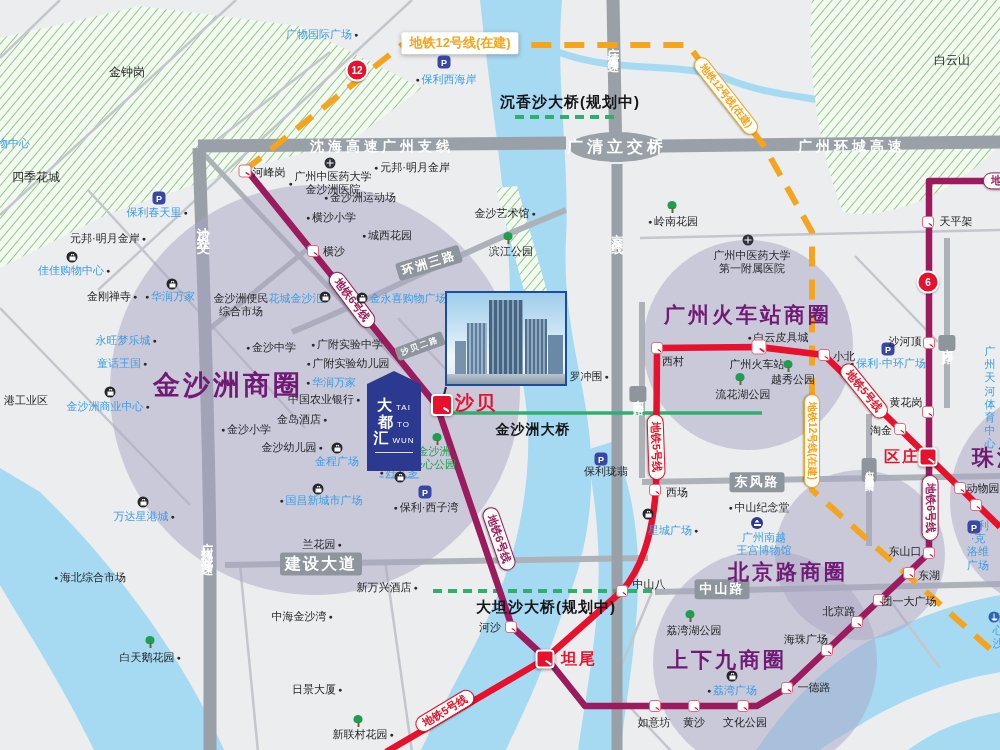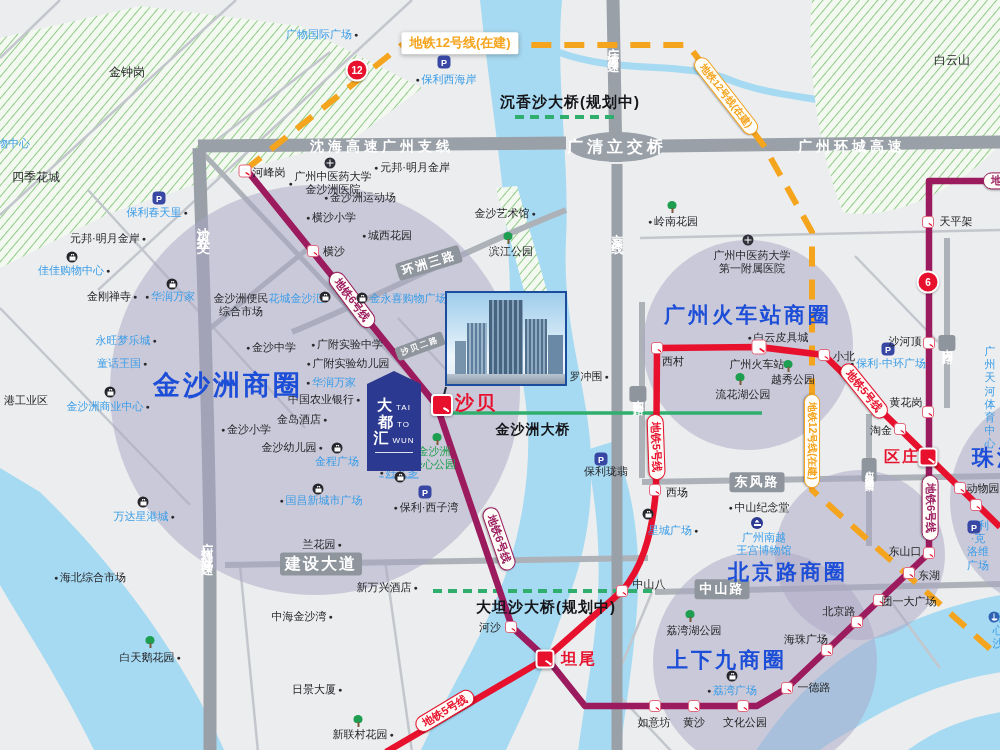--- a/index.html
+++ b/index.html
@@ -6,21 +6,21 @@
   #stage{position:relative;width:1000px;height:750px;overflow:hidden;background:#ebedee;
          font-family:"Liberation Sans","DejaVu Sans",sans-serif}
   #base{position:absolute;left:0;top:0;z-index:1}
   #labels{position:absolute;left:0;top:0;width:1000px;height:750px;z-index:5}
   .f{position:absolute;display:flex;align-items:center;gap:2px;font-size:11px;color:#26262a;
      white-space:pre-line;line-height:1.2;text-align:center;transform:translate(-50%,-50%);z-index:5}
   .f.k{color:#26262a}
   .f.b{color:var(--blue)}
   .f.g{color:var(--greent)}
   .f.bold{font-weight:700;letter-spacing:1px;color:#15151a;white-space:nowrap}
-  .f.big{font-weight:800;letter-spacing:3px;color:#1d4ed8;white-space:nowrap}
+  .f.big{font-weight:800;letter-spacing:3px;color:#701a75;white-space:nowrap}
   .f.roadtext{color:#fff;font-weight:700;letter-spacing:4px;white-space:nowrap}
   .f.roadtextv{color:#fff;font-weight:700;writing-mode:vertical-rl;letter-spacing:4px}
   .f.roadbox{background:var(--roadbox);color:#fff;font-weight:700;letter-spacing:2px;
              padding:2px 5px;border-radius:3px;white-space:nowrap}
   .f.roadboxv{background:var(--roadbox);color:#fff;font-weight:700;writing-mode:vertical-rl;
               letter-spacing:2px;padding:5px 2px;border-radius:3px}
   .f.lc5,.f.lc6,.f.lc12{background:#fffdf8;border-radius:10px;padding:1px 7px;font-weight:700;
       font-size:11px;white-space:nowrap;box-shadow:0 1px 2px rgba(0,0,0,.3)}
   .f.lc5{color:var(--line5);border:1.5px solid var(--line5)}
   .f.lc6{color:var(--line6);border:1.5px solid var(--line6)}

